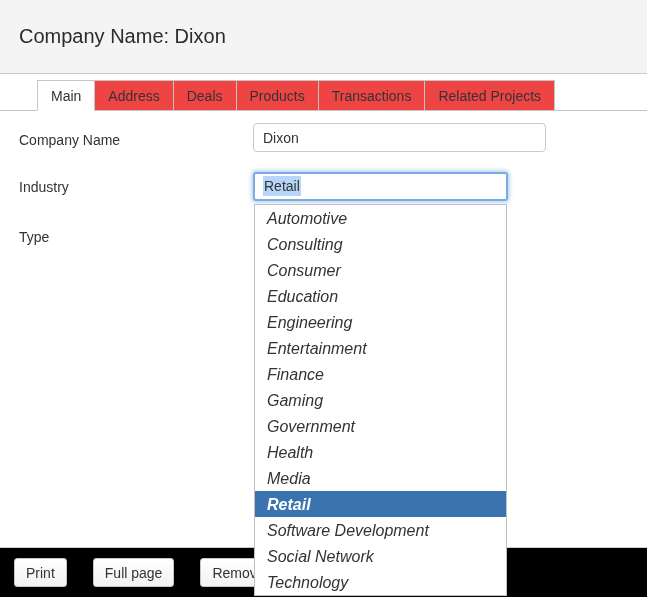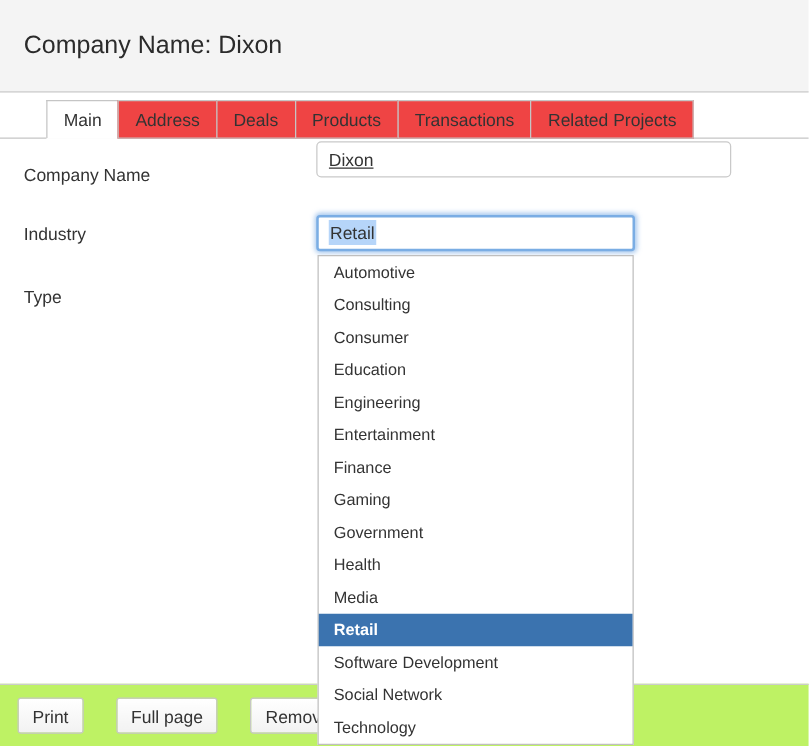--- a/index.html
+++ b/index.html
@@ -39,48 +39,48 @@
   #label-industry { top:179px; }
   #label-type { top:229px; }
 
   .text-input {
     position:absolute; left:253px; height:29px;
     border:1px solid #c9c9c9; border-radius:4px;
     font-size:14px; color:#333; padding:0 9px;
     font-family:"Liberation Sans","DejaVu Sans",sans-serif;
     background:#fff;
   }
-  #company-input { top:113px; width:332px;text-decoration:underline; }
+  #company-input { top:123px; width:293px; }
 
   .combo-input {
     position:absolute; left:253px; top:172px; width:255px; height:29px;
     background:#fff; border:2px solid #7aade4; border-radius:3px;
     box-shadow:0 0 4px 1px rgba(112,166,227,0.65);
     font-size:14px; color:#333; line-height:25px; padding-left:8px;
     z-index:3;
   }
   .combo-input .selected-text { background:#b6d5f9; padding:2px 1px; }
 
   
   .dropdown {
     position:absolute; left:254px; top:204px; width:253px;
     background:#fff; border:1px solid #bfbfbf; z-index:10;
   }
   .dropdown-option {
-    height:26px; padding:5px 12px; font-size:13px; color:#333;
-    cursor:pointer; white-space:nowrap;
+    height:26px; padding:5px 12px; font-size:16px; color:#333;
+    cursor:pointer; white-space:nowrap;font-style:italic;
   }
   .dropdown-option.selected {
     background:#3b73af; color:#fff; font-weight:bold;
   }
 
   
   .dialog-footer {
     position:absolute; top:547px; left:0; right:0; bottom:0;
-    background:#bef264; border-top:1px solid #ccc; z-index:5;
+    background:#000000; border-top:1px solid #ccc; z-index:5;
     display:flex; align-items:center;
   }
   .btn {
     height:29px; padding:0 11px; font-size:14px; color:#333;
     background:linear-gradient(#ffffff,#f2f2f2);
     border:1px solid #c6c6c6; border-radius:3px; cursor:pointer;
     font-family:"Liberation Sans","DejaVu Sans",sans-serif;
   }
   .footer-left { position:absolute; left:14px; display:flex; }
   .footer-left .btn { margin-right:26px; }

